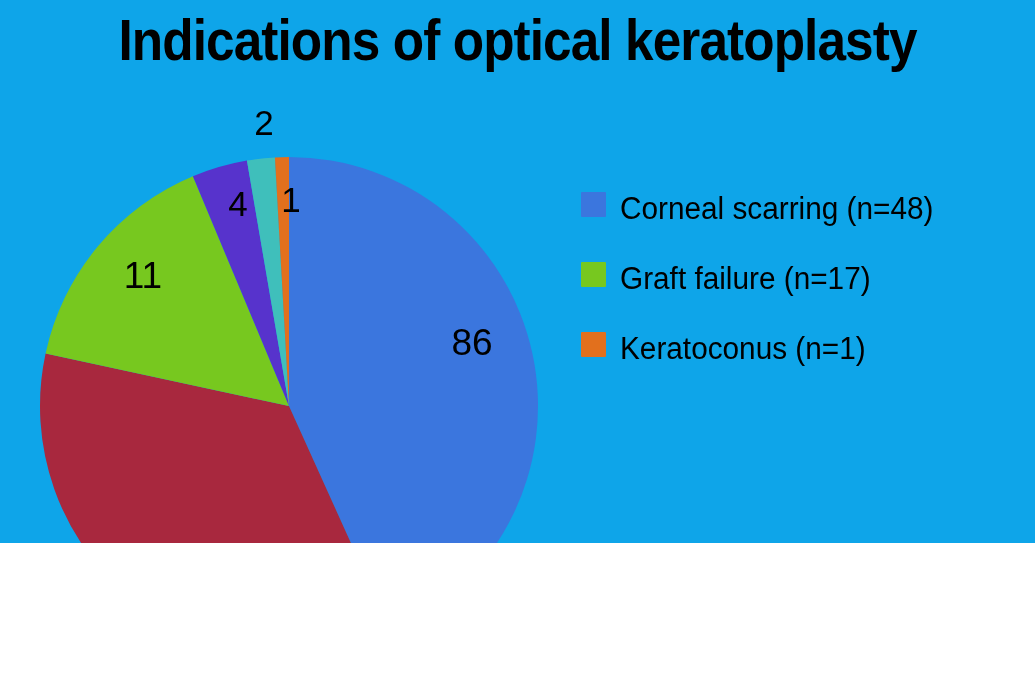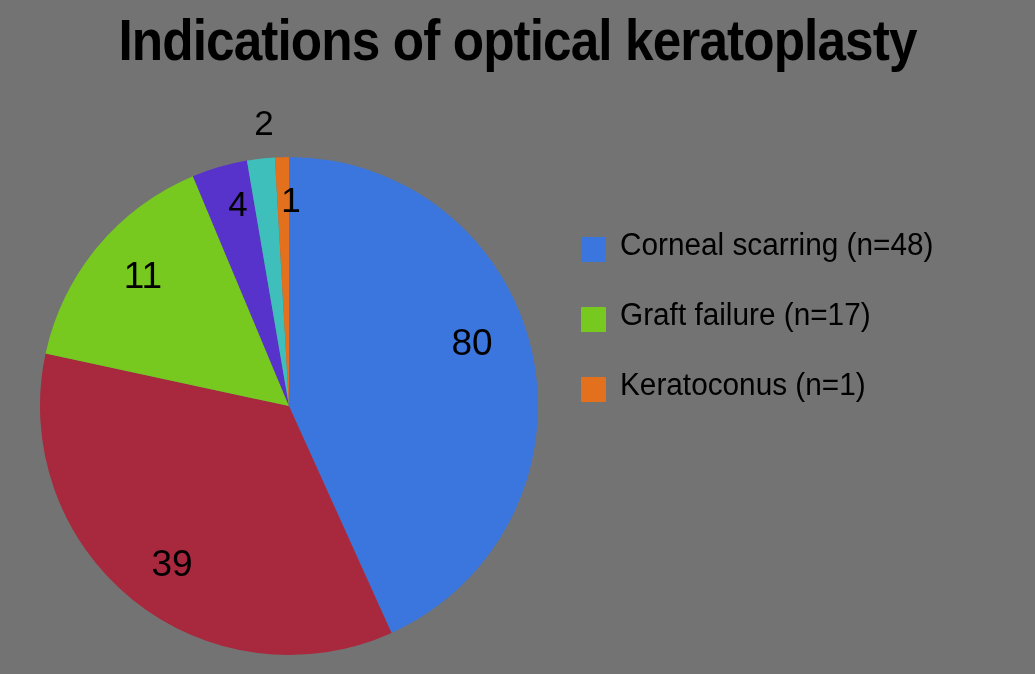--- a/index.html
+++ b/index.html
@@ -8,22 +8,22 @@
     padding: 0;
     background: #ffffff;
   }
   body {
     font-family: "Liberation Sans", "DejaVu Sans", sans-serif;
     -webkit-font-smoothing: antialiased;
   }
   #chart-root {
     position: relative;
     width: 1035px;
-    height: 674px;
-    background: #737373;
+    height: 543px;
+    background: #0ea5e9;
     overflow: hidden;
   }
 
   
   #chart-title {
     position: absolute;
     left: 0;
     top: 6px;
     width: 1035px;
     text-align: center;
@@ -69,21 +69,21 @@
 
   
   #legend {
     position: absolute;
     left: 581px;
     top: 192px;
     width: 454px;
   }
   .legend-item {
     display: flex;
-    align-items: flex-end;
+    align-items: flex-start;
     height: 70px;
   }
   .legend-swatch {
     width: 25px;
     height: 25px;
     flex: 0 0 25px;
     margin-right: 14px;
     border-radius: 1px;
   }
   .legend-label {
@@ -108,21 +108,21 @@
       <g id="pie-slices">
           <path d="M 289 406 L 289.00 157.00 A 249 249 0 0 1 391.56 632.90 Z" fill="#3b76de" class="pie-slice"></path>
           <path d="M 289 406 L 391.56 632.90 A 249 249 0 0 1 45.59 353.54 Z" fill="#a8283e" class="pie-slice"></path>
           <path d="M 289 406 L 45.59 353.54 A 249 249 0 0 1 192.90 176.29 Z" fill="#77c81f" class="pie-slice"></path>
           <path d="M 289 406 L 192.90 176.29 A 249 249 0 0 1 246.92 160.58 Z" fill="#5733cc" class="pie-slice"></path>
           <path d="M 289 406 L 246.92 160.58 A 249 249 0 0 1 274.91 157.40 Z" fill="#3fbfbb" class="pie-slice"></path>
           <path d="M 289 406 L 274.91 157.40 A 249 249 0 0 1 289.00 157.00 Z" fill="#e2701d" class="pie-slice"></path>
         </g>
     </svg>
     <div id="pie-labels">
-        <div class="pie-label" style="left: 472px; top: 342px;">80</div>
+        <div class="pie-label" style="left: 472px; top: 342px;">86</div>
         <div class="pie-label" style="left: 172px; top: 563px;">39</div>
         <div class="pie-label" style="left: 143px; top: 275px;">11</div>
         <div class="pie-label small" style="left: 238px; top: 203px;">4</div>
         <div class="pie-label small" style="left: 264px; top: 122px;">2</div>
         <div class="pie-label small" style="left: 291px; top: 199px;">1</div>
       </div>
   </div>
 
   <div id="legend">
       <div class="legend-item">

